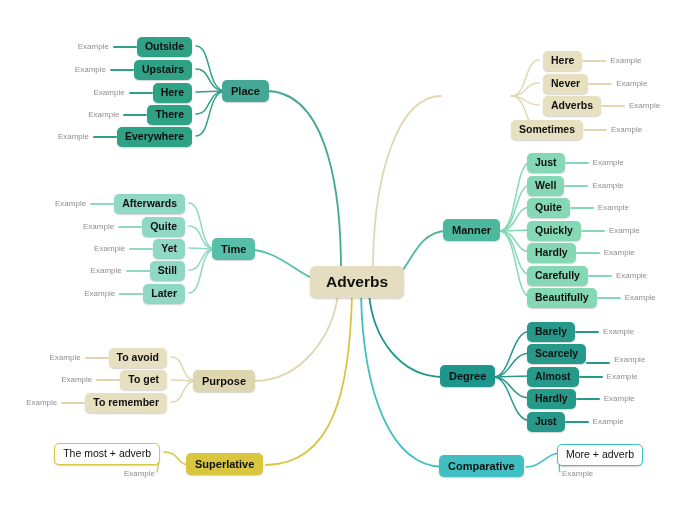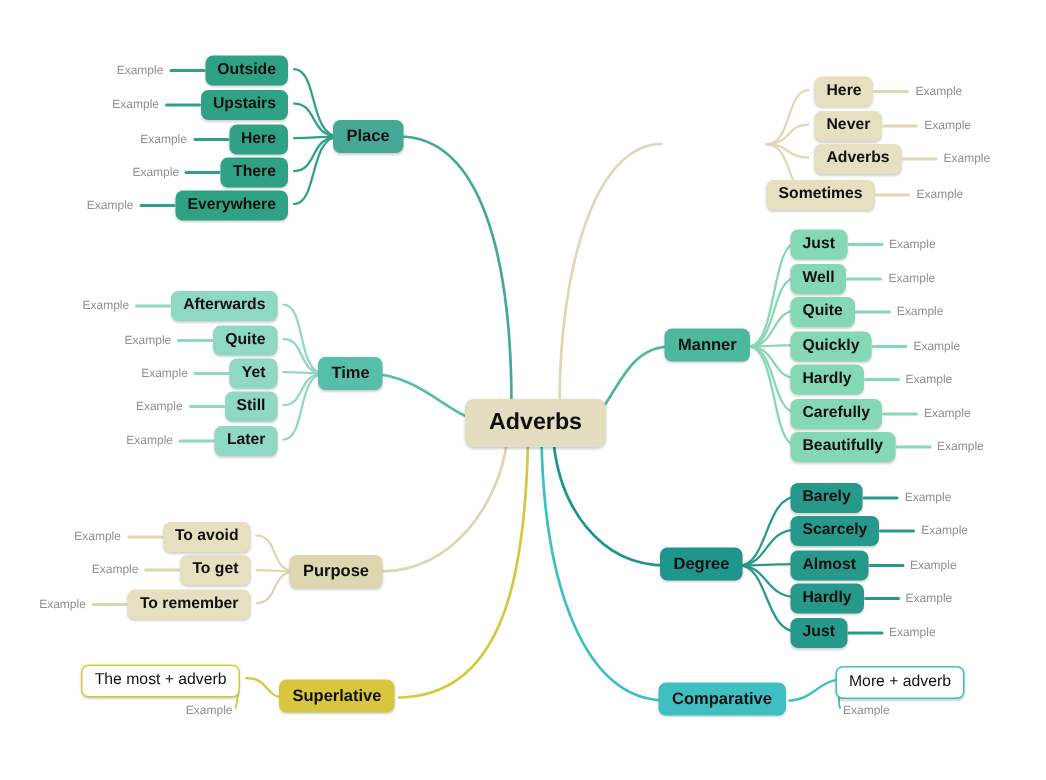--- a/index.html
+++ b/index.html
@@ -237,21 +237,21 @@
     <div class="box" style="background:var(--manner-leaf)">Beautifully</div>
     <span class="tie" style="background:var(--manner-leaf)"></span>
     <span class="ex">Example</span>
   </div>
 
   <div class="row" style="left:527px; top:322px;">
     <div class="box" style="background:var(--degree-leaf)">Barely</div>
     <span class="tie" style="background:var(--degree-leaf)"></span>
     <span class="ex">Example</span>
   </div>
-  <div class="row" style="left:527px; top:344px;">
+  <div class="row" style="left:527px; top:344px;align-items:flex-end;">
     <div class="box" style="background:var(--degree-leaf)">Scarcely</div>
     <span class="tie" style="background:var(--degree-leaf)"></span>
     <span class="ex">Example</span>
   </div>
   <div class="row" style="left:527px; top:367px;">
     <div class="box" style="background:var(--degree-leaf)">Almost</div>
     <span class="tie" style="background:var(--degree-leaf)"></span>
     <span class="ex">Example</span>
   </div>
   <div class="row" style="left:527px; top:389px;">

